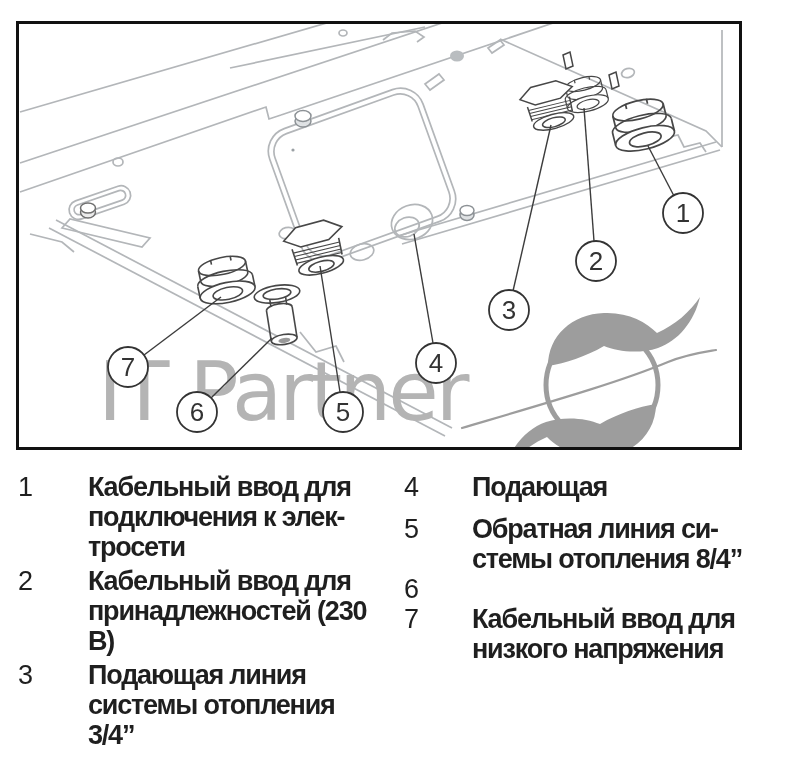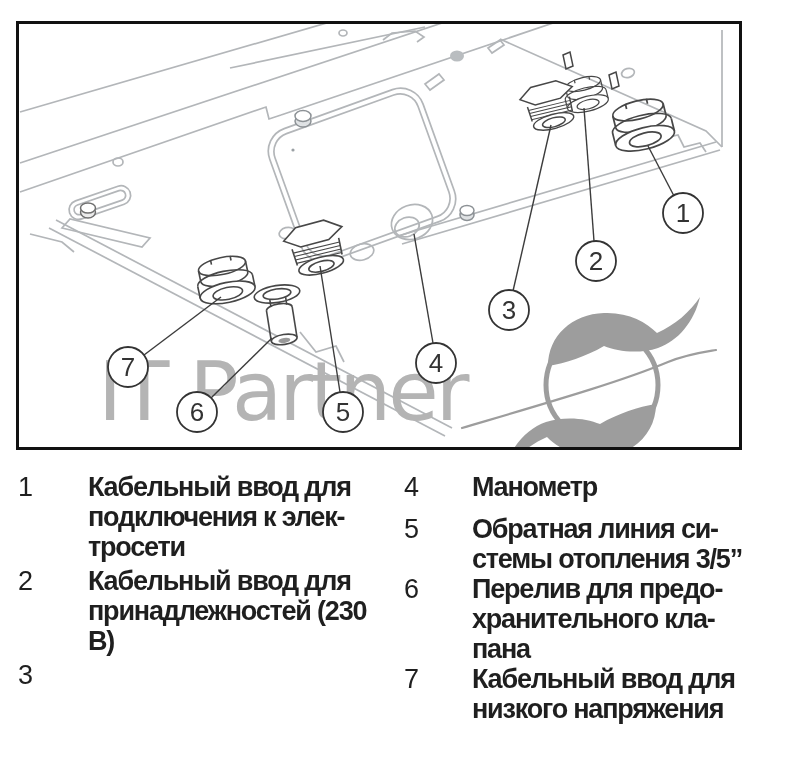--- a/index.html
+++ b/index.html
@@ -200,38 +200,38 @@
 тросети</div>
     </div>
     <div class="lg-item">
       <div class="lg-num">2</div>
       <div class="lg-text">Кабельный ввод для
 принадлежностей (230
 В)</div>
     </div>
     <div class="lg-item">
       <div class="lg-num">3</div>
+      <div class="lg-text">Подающая линия
+системы отопления
+3/4”</div>
     </div>
   </div>
 
   <div class="legend legend-right">
     <div class="lg-item gap">
       <div class="lg-num">4</div>
-      <div class="lg-text">Манометр</div>
+      <div class="lg-text">Подающая</div>
     </div>
     <div class="lg-item">
       <div class="lg-num">5</div>
       <div class="lg-text">Обратная линия си-
-стемы отопления 3/5”</div>
+стемы отопления 8/4”</div>
     </div>
     <div class="lg-item">
       <div class="lg-num">6</div>
-      <div class="lg-text">Перелив для предо-
-хранительного кла-
-пана</div>
     </div>
     <div class="lg-item">
       <div class="lg-num">7</div>
       <div class="lg-text">Кабельный ввод для
 низкого напряжения</div>
     </div>
   </div>
 
 </div>
 

